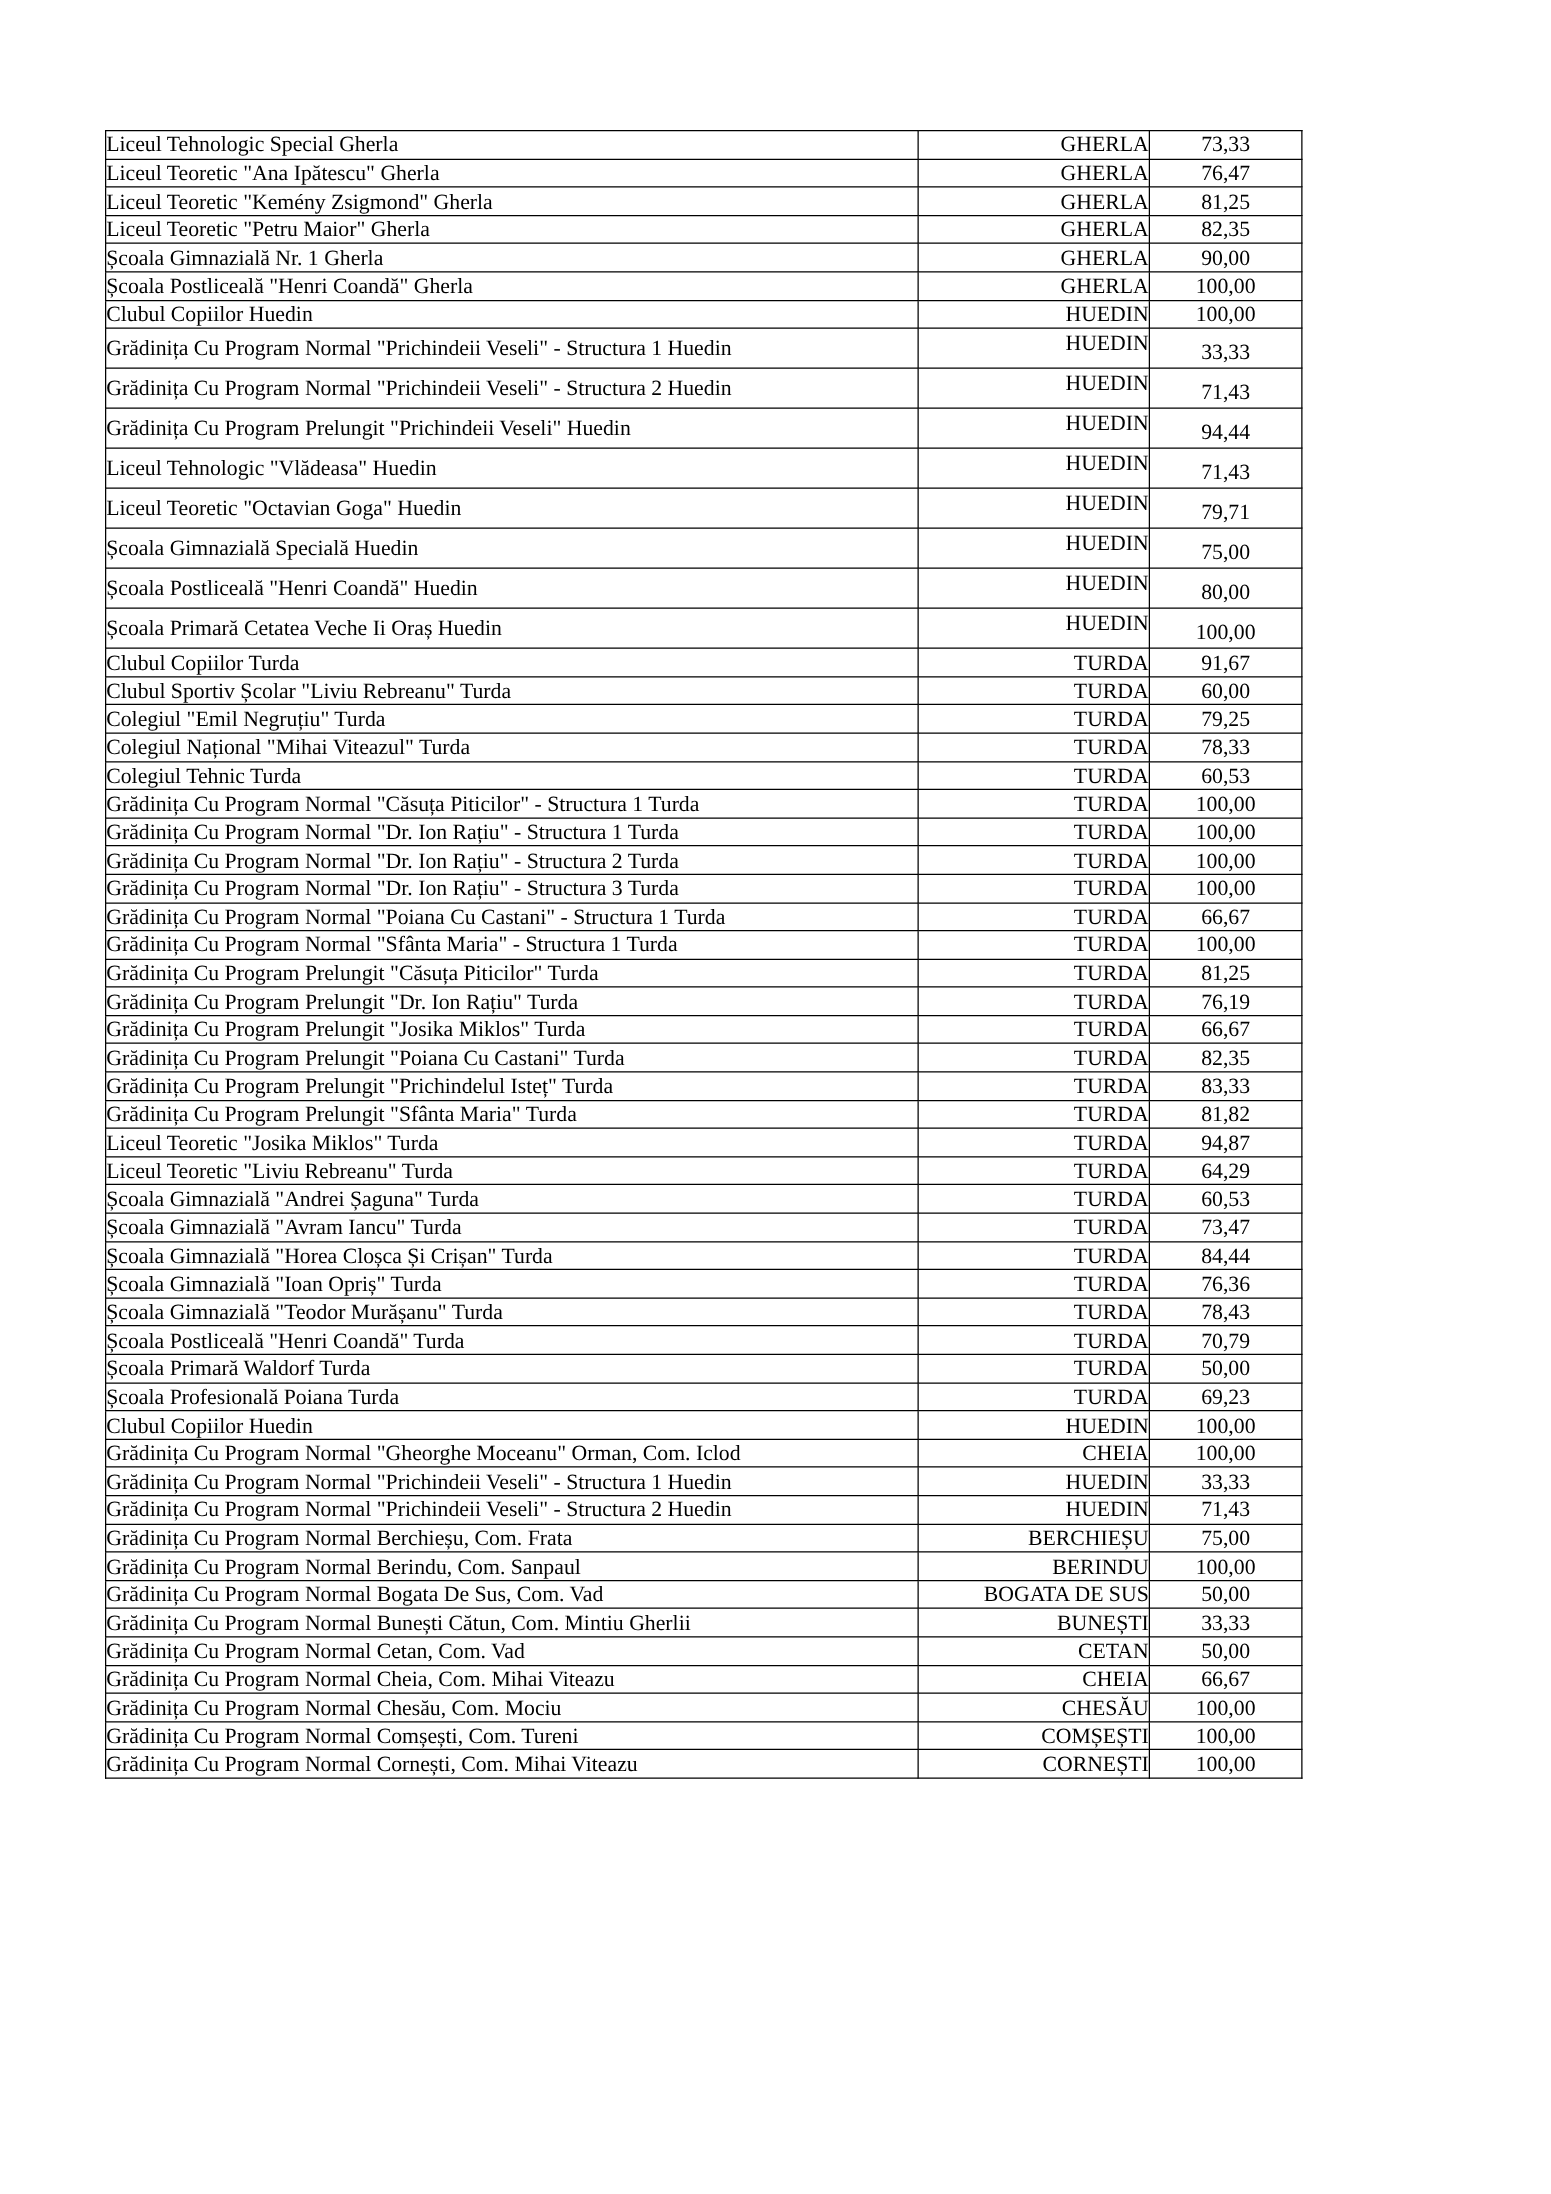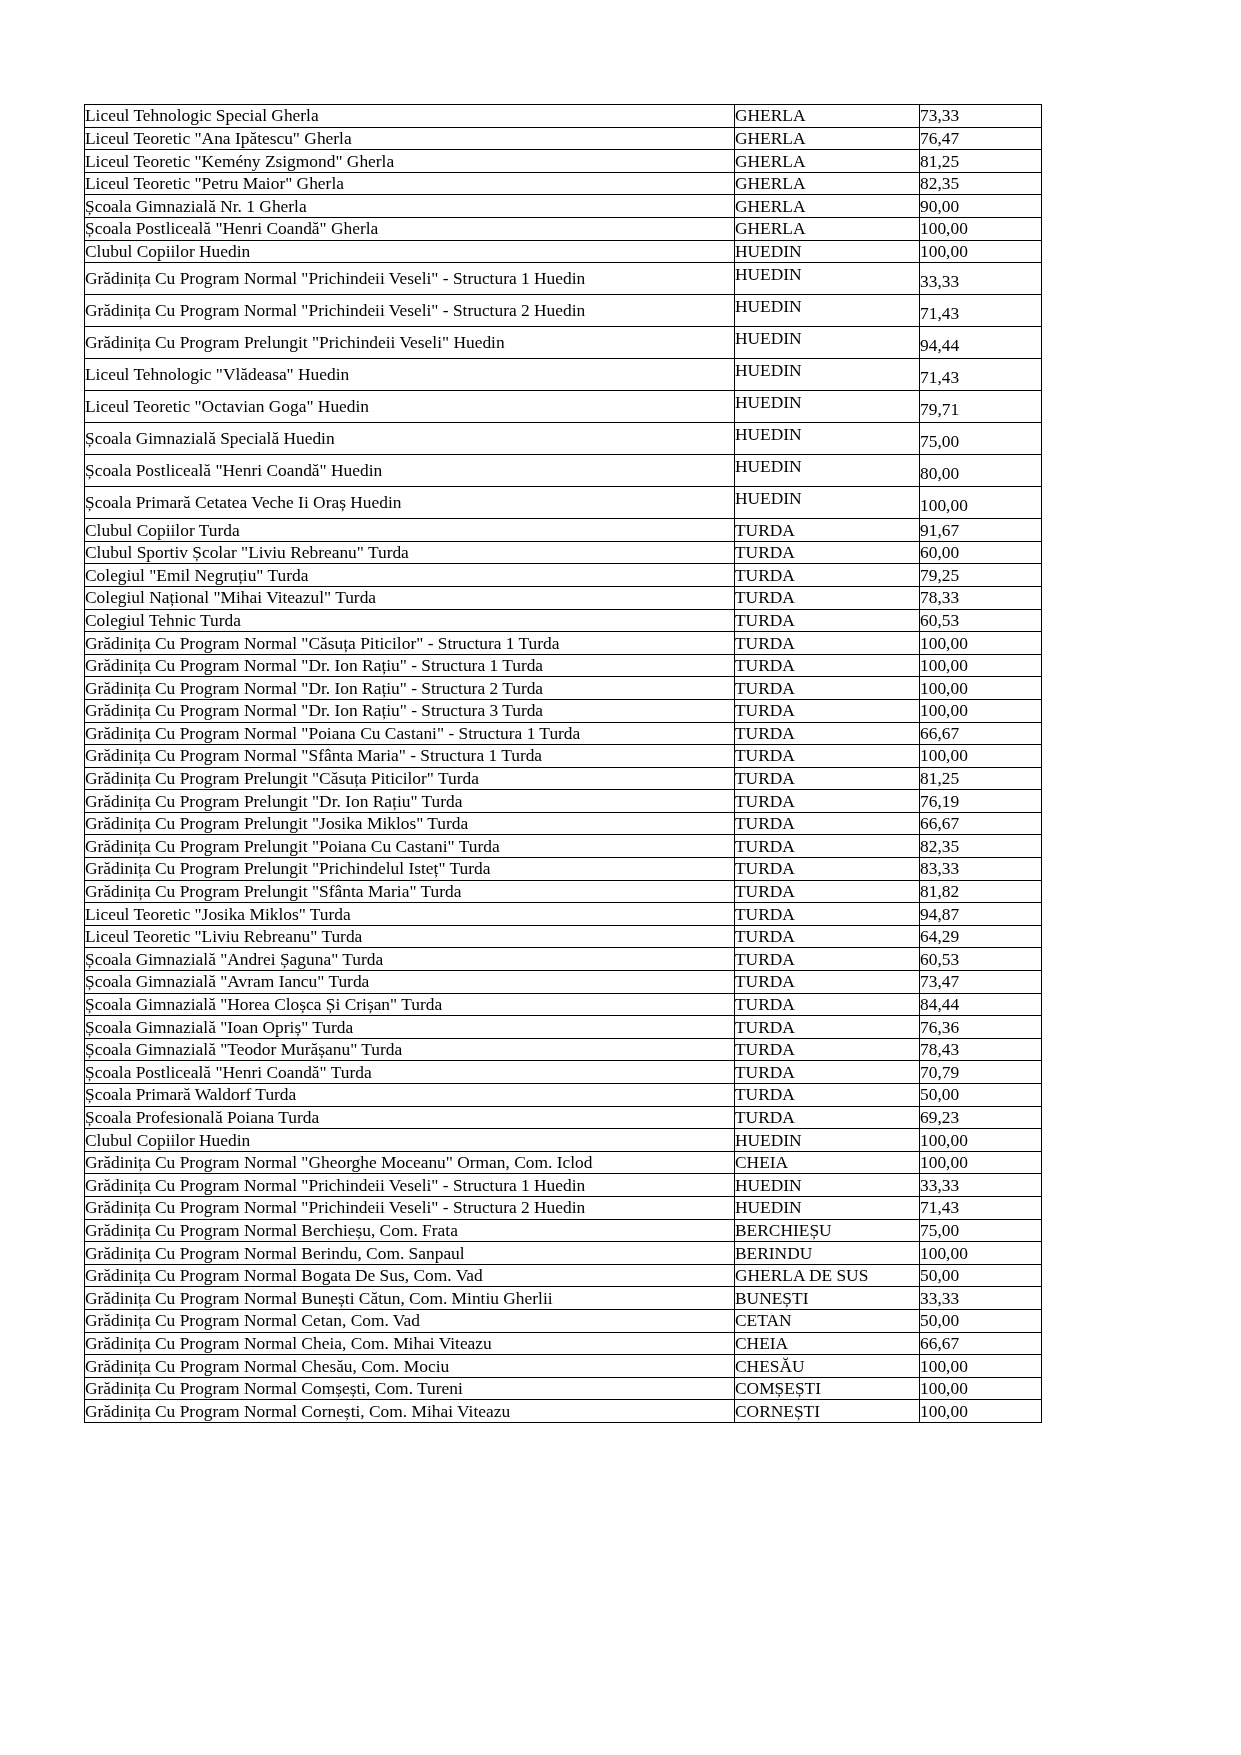--- a/index.html
+++ b/index.html
@@ -39,25 +39,25 @@
     vertical-align: middle;
     overflow: hidden;
     white-space: nowrap;
   }
   td.name {
     padding: 1px 0 2px 8px;
     text-align: left;
   }
   td.loc {
     padding: 1px 0 2px 7px;
-    text-align: left;
+    text-align: right;
   }
   td.val {
     padding: 1px 9px 2px 0;
-    text-align: left;
+    text-align: center;
   }
   
   tr.tall td { height: 28px; }
   tr.tall td.loc { vertical-align: top; padding-top: 2px; }
   tr.tall td.val { vertical-align: bottom; padding-bottom: 3px; }
   tr.tall td.name { vertical-align: middle; }
 
   tr.norm td { height: 21.6px; }
 </style>
 </head>
@@ -306,21 +306,21 @@
           <td class="loc">BERCHIEȘU</td>
           <td class="val">75,00</td>
         </tr>
         <tr class="norm">
           <td class="name">Grădinița Cu Program Normal Berindu, Com. Sanpaul</td>
           <td class="loc">BERINDU</td>
           <td class="val">100,00</td>
         </tr>
         <tr class="norm">
           <td class="name">Grădinița Cu Program Normal Bogata De Sus, Com. Vad</td>
-          <td class="loc">GHERLA DE SUS</td>
+          <td class="loc">BOGATA DE SUS</td>
           <td class="val">50,00</td>
         </tr>
         <tr class="norm">
           <td class="name">Grădinița Cu Program Normal Bunești Cătun, Com. Mintiu Gherlii</td>
           <td class="loc">BUNEȘTI</td>
           <td class="val">33,33</td>
         </tr>
         <tr class="norm">
           <td class="name">Grădinița Cu Program Normal Cetan, Com. Vad</td>
           <td class="loc">CETAN</td>

